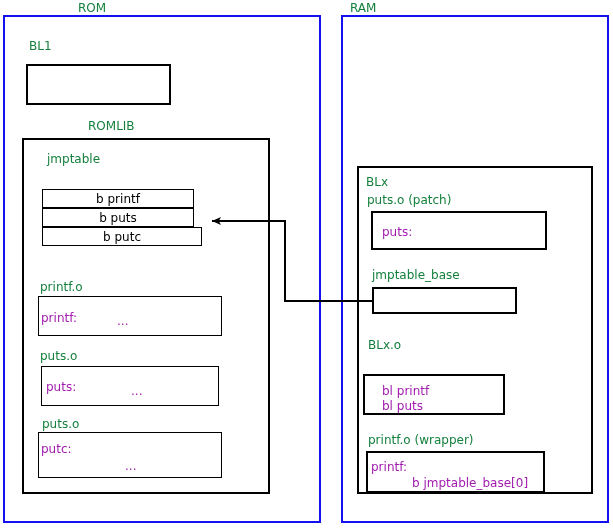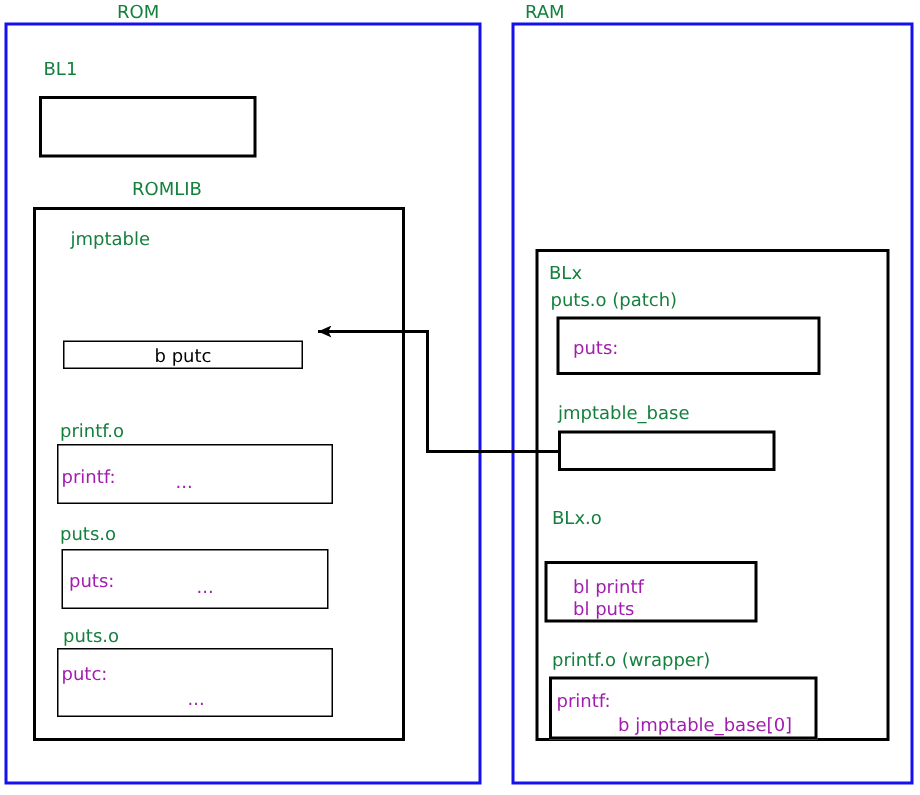--- a/index.html
+++ b/index.html
@@ -76,20 +76,26 @@
   <div class="region" style="left:3px; top:15px; width:318px; height:508px;"></div>
 
   <div class="lbl" style="left:29px; top:40px;">BL1</div>
   <div class="box" style="left:26px; top:64px; width:145px; height:41px;"></div>
 
   <div class="lbl" style="left:41px; top:120px;margin-left:47px;">ROMLIB</div>
   <div class="box" style="left:22px; top:138px; width:248px; height:356px;"></div>
 
   <div class="lbl" style="left:47px; top:153px;">jmptable</div>
 
+  <div class="center-row" style="left:42px; top:189px; width:152px; height:19px;">
+    <span>b printf</span>
+  </div>
+  <div class="center-row" style="left:42px; top:208px; width:152px; height:19px;">
+    <span>b puts</span>
+  </div>
   <div class="center-row" style="left:42px; top:227px; width:160px; height:19px;">
     <span>b putc</span>
   </div>
 
   <div class="lbl" style="left:40px; top:281px;">printf.o</div>
   <div class="box-thin" style="left:38px; top:296px; width:184px; height:40px;"></div>
   <div class="celltext" style="left:41px; top:312px;">printf:</div>
   <div class="celltext" style="left:117px; top:315px;">...</div>
 
   <div class="lbl" style="left:40px; top:350px;">puts.o</div>

